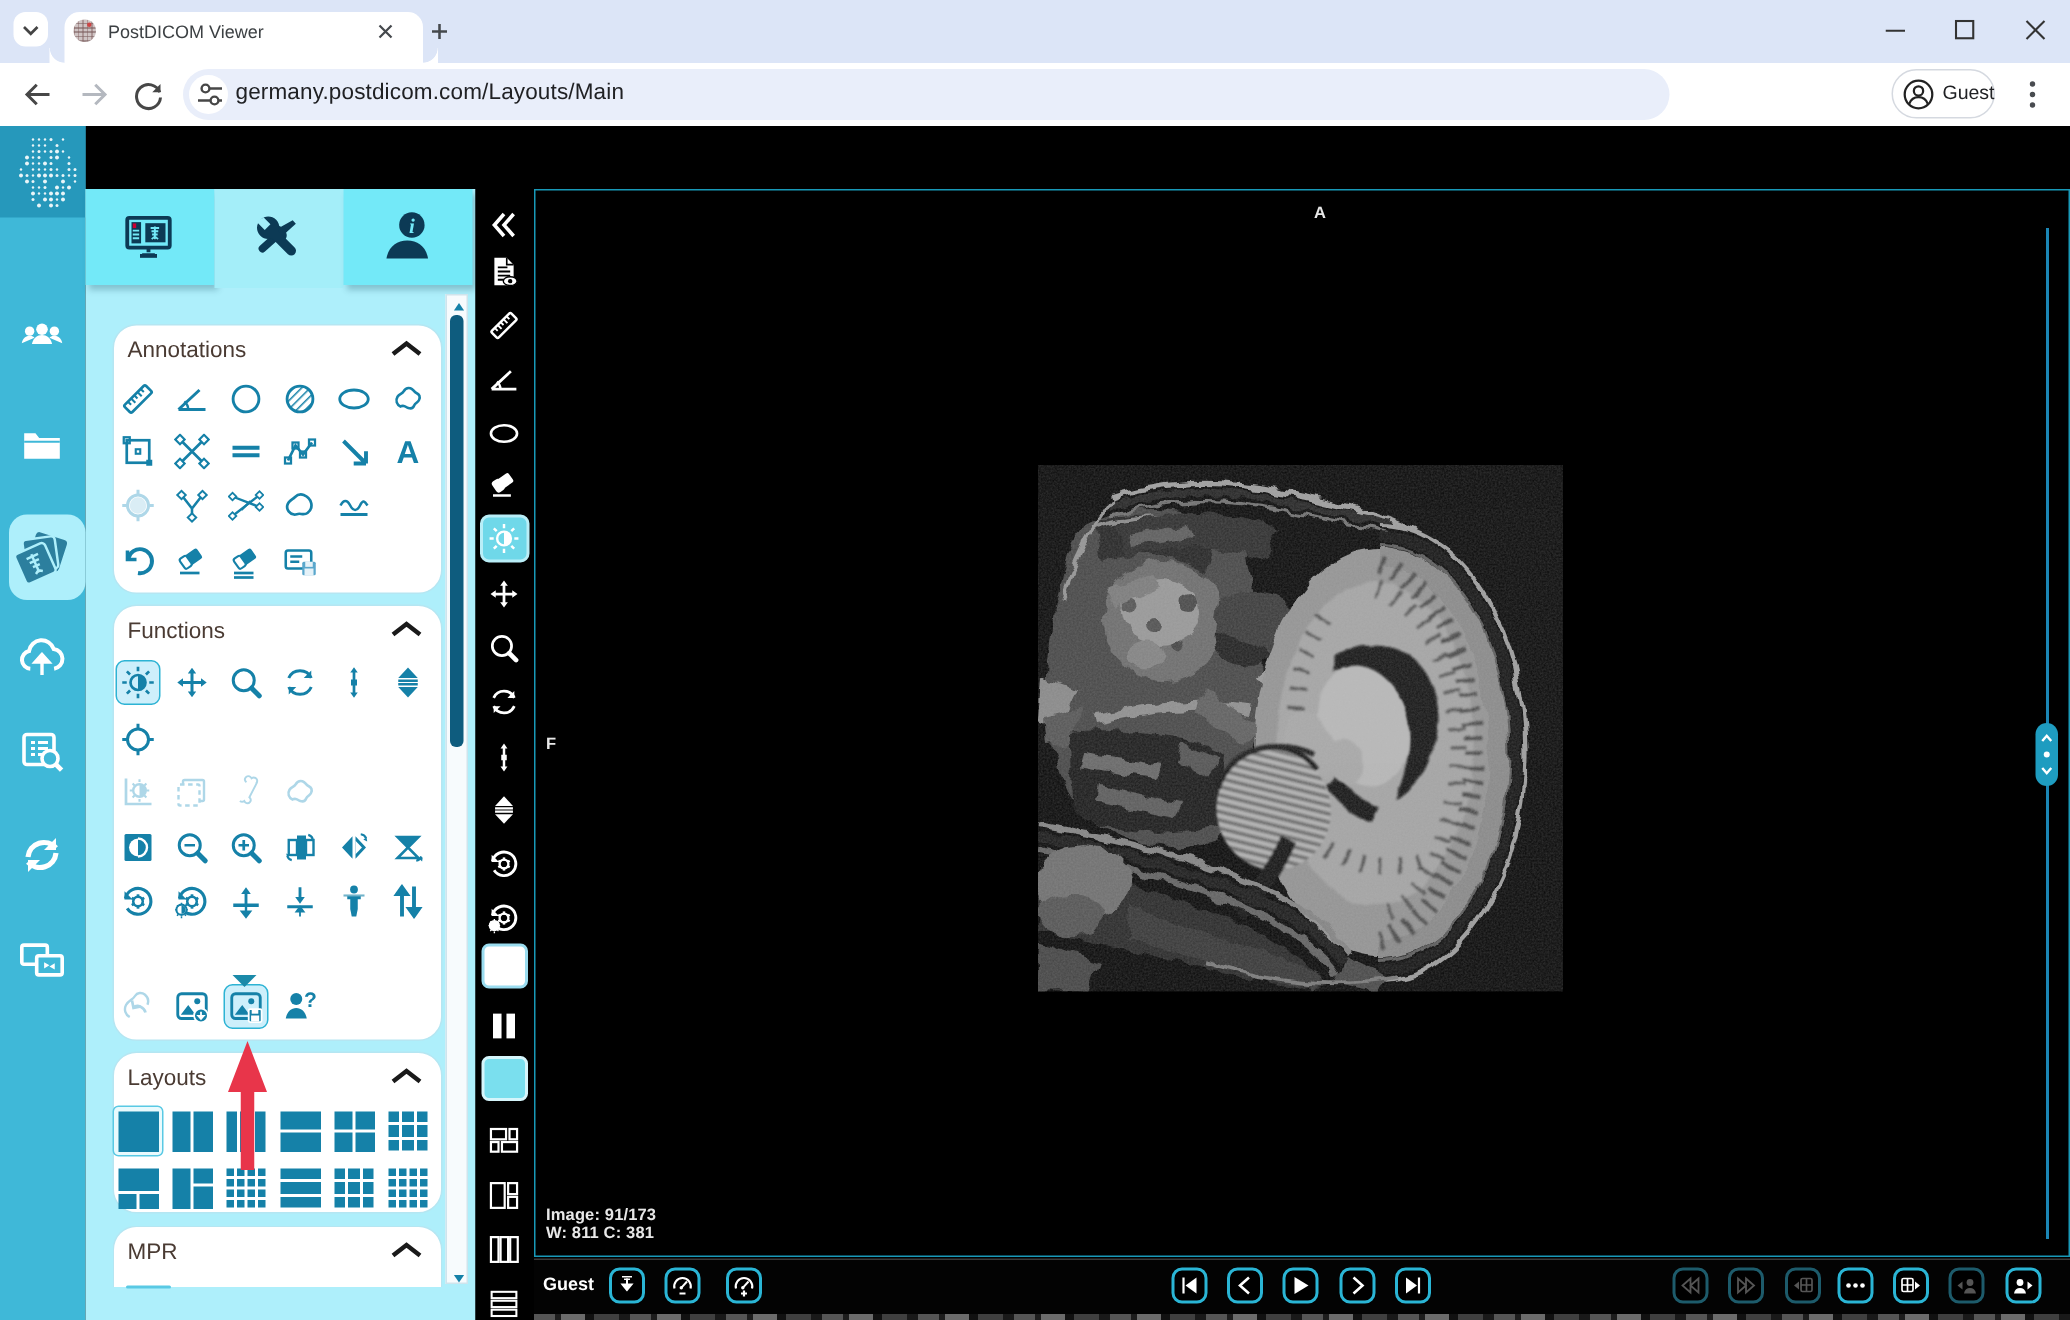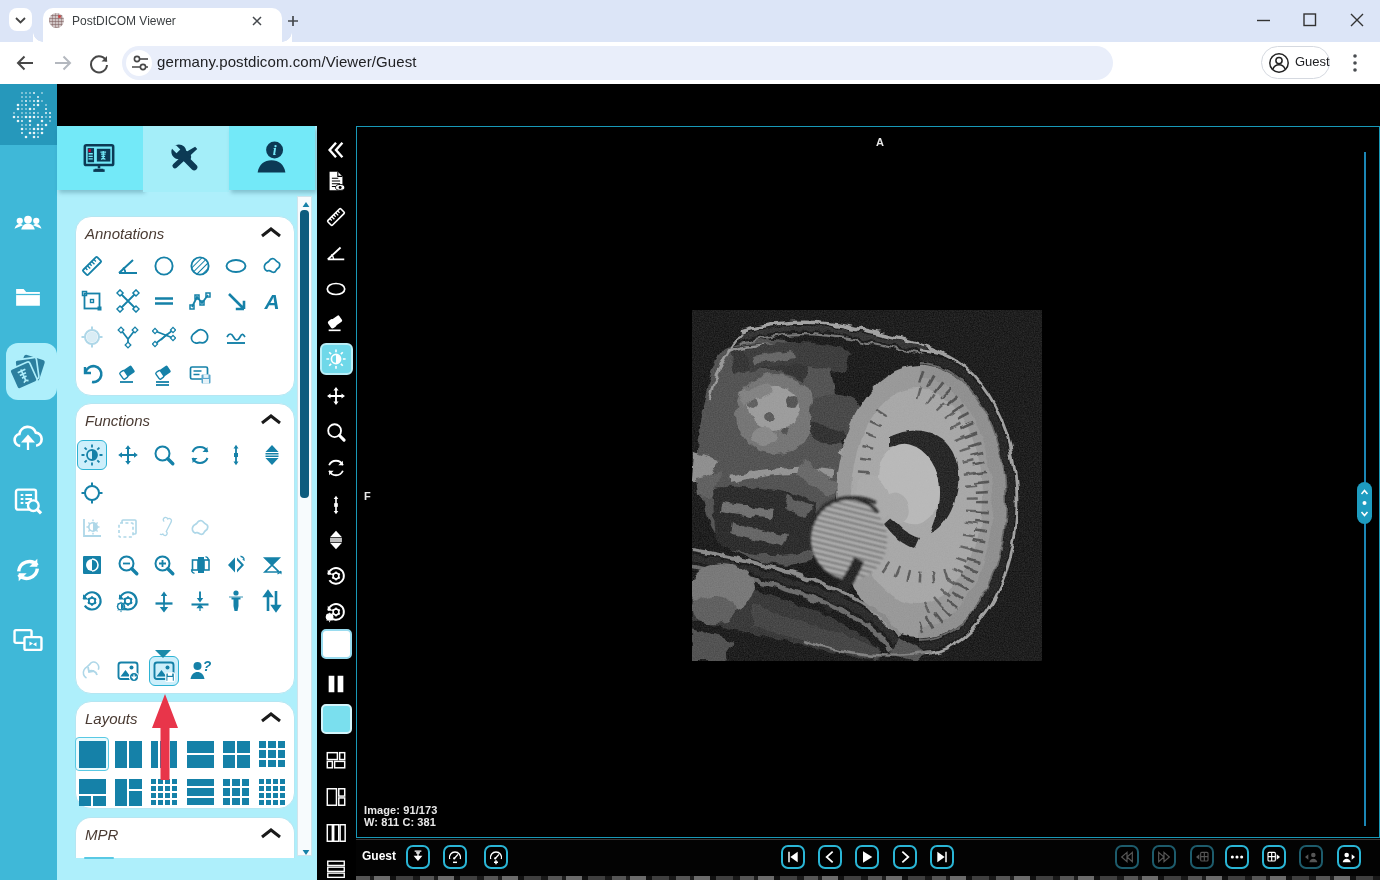--- a/index.html
+++ b/index.html
@@ -33,21 +33,21 @@
 
   
   #sidebar { left:0; top:84px; width:57px; height:796px; background:#3fb8d8; }
   #logosq { left:0; top:0px; width:57px; height:61px; background:#2698bb; overflow:hidden; }
   #sideselbg { left:6px; top:259px; width:51px; height:57px; background:#aeeffb; border-radius:12px; }
 
   
   #panel { left:57px; top:126px; width:260px; height:754px; background:#aeeffb; }
   .ptab { top:0; width:86px; height:64px; background:#73e9f8; box-shadow:2px 3px 4px rgba(0,60,80,.25); }
   .ptab.sel { background:#a4eef9; box-shadow:none; height:66px; }
-  .card { left:18px; width:220px; background:#fff; border:1px solid #b5e6f2; border-radius:16px;font-style:italic; }
+  .card { left:18px; width:220px; background:#fff; border:1px solid #b5e6f2; border-radius:16px; }
   .cardtitle { position:absolute; left:9px; top:8px; font-size:15px; color:#4a3b33; }
   .cardchev { position:absolute; right:12px; top:8px; }
   #scrolltrack { left:240px; top:70px; width:15px; height:660px; background:#f7fbfd; border:1px solid #cfe4ec; }
   #scrollthumb { left:243px; top:84px; width:9px; height:288px; background:#0e5c7e; border-radius:4px; }
 
   
   #blackbar { left:317px; top:126px; width:39px; height:754px; background:#000; }
 
   
   #viewer { left:356px; top:126px; width:1024px; height:712px; background:#000; border:1.5px solid #1899b8; }
@@ -108,21 +108,21 @@
         <path d="M19 4v5.5h-5.5" fill="#474747"></path>
       </svg>
     <div id="pill" class="abs"></div>
     <div class="abs" style="left:126px; top:8px; width:26px; height:26px; background:#fff; border-radius:50%;"></div>
     <svg class="abs" style="left:131px; top:12px;" width="18" height="18">
       <circle cx="6" cy="5" r="2.6" fill="none" stroke="#474747" stroke-width="1.6"></circle>
         <path d="M9 5h8" stroke="#474747" stroke-width="1.6"></path>
       <circle cx="12" cy="13" r="2.6" fill="none" stroke="#474747" stroke-width="1.6"></circle>
         <path d="M1 13h8.5M15 13h2" stroke="#474747" stroke-width="1.6"></path>
     </svg>
-    <div id="urltxt" class="abs">germany.postdicom.com/Viewer/Guest</div>
+    <div id="urltxt" class="abs">germany.postdicom.com/Layouts/Main</div>
     <div id="guest" class="abs"></div>
     <svg class="abs" style="left:1268px; top:10px;" width="22" height="22">
       <circle cx="11" cy="11" r="9.2" fill="none" stroke="#222" stroke-width="1.5"></circle>
       <circle cx="11" cy="8.6" r="3.1" fill="none" stroke="#222" stroke-width="1.5"></circle>
       <path d="M4.8 17.2c1.2-3 3.4-4.4 6.2-4.4s5 1.4 6.2 4.4" fill="none" stroke="#222" stroke-width="1.5"></path>
     </svg>
     <div id="guesttxt" class="abs">Guest</div>
     <svg class="abs" style="left:1352px; top:11px;" width="6" height="20">
       <circle cx="3" cy="3" r="1.8" fill="#494c50"></circle>
         <circle cx="3" cy="10" r="1.8" fill="#494c50"></circle>

